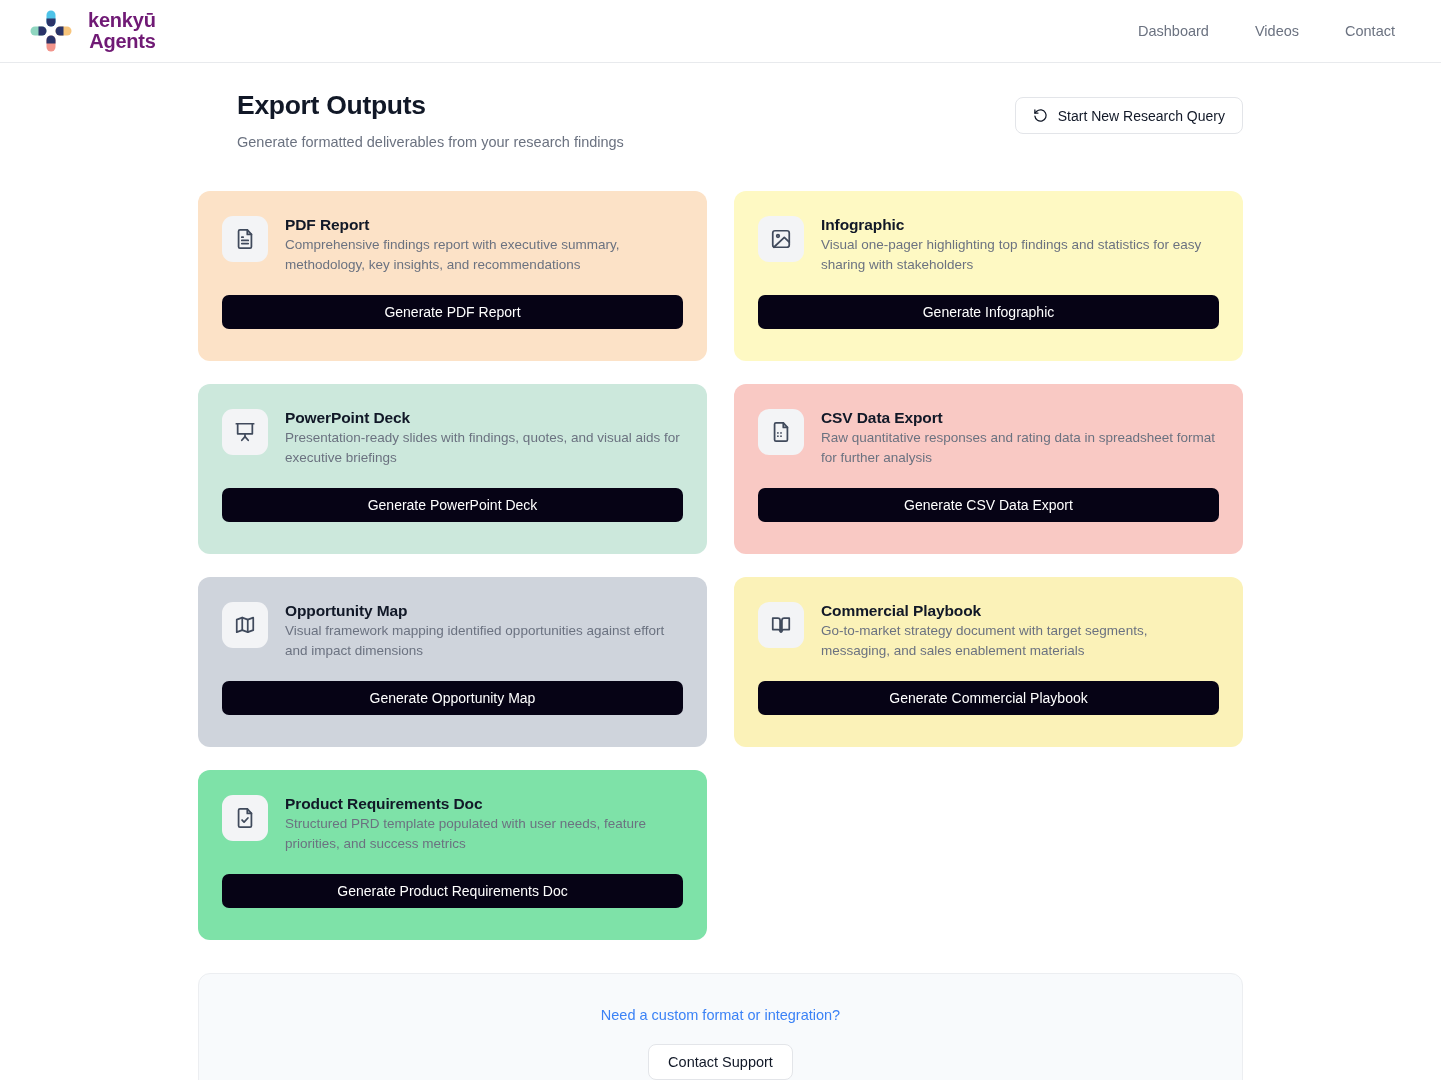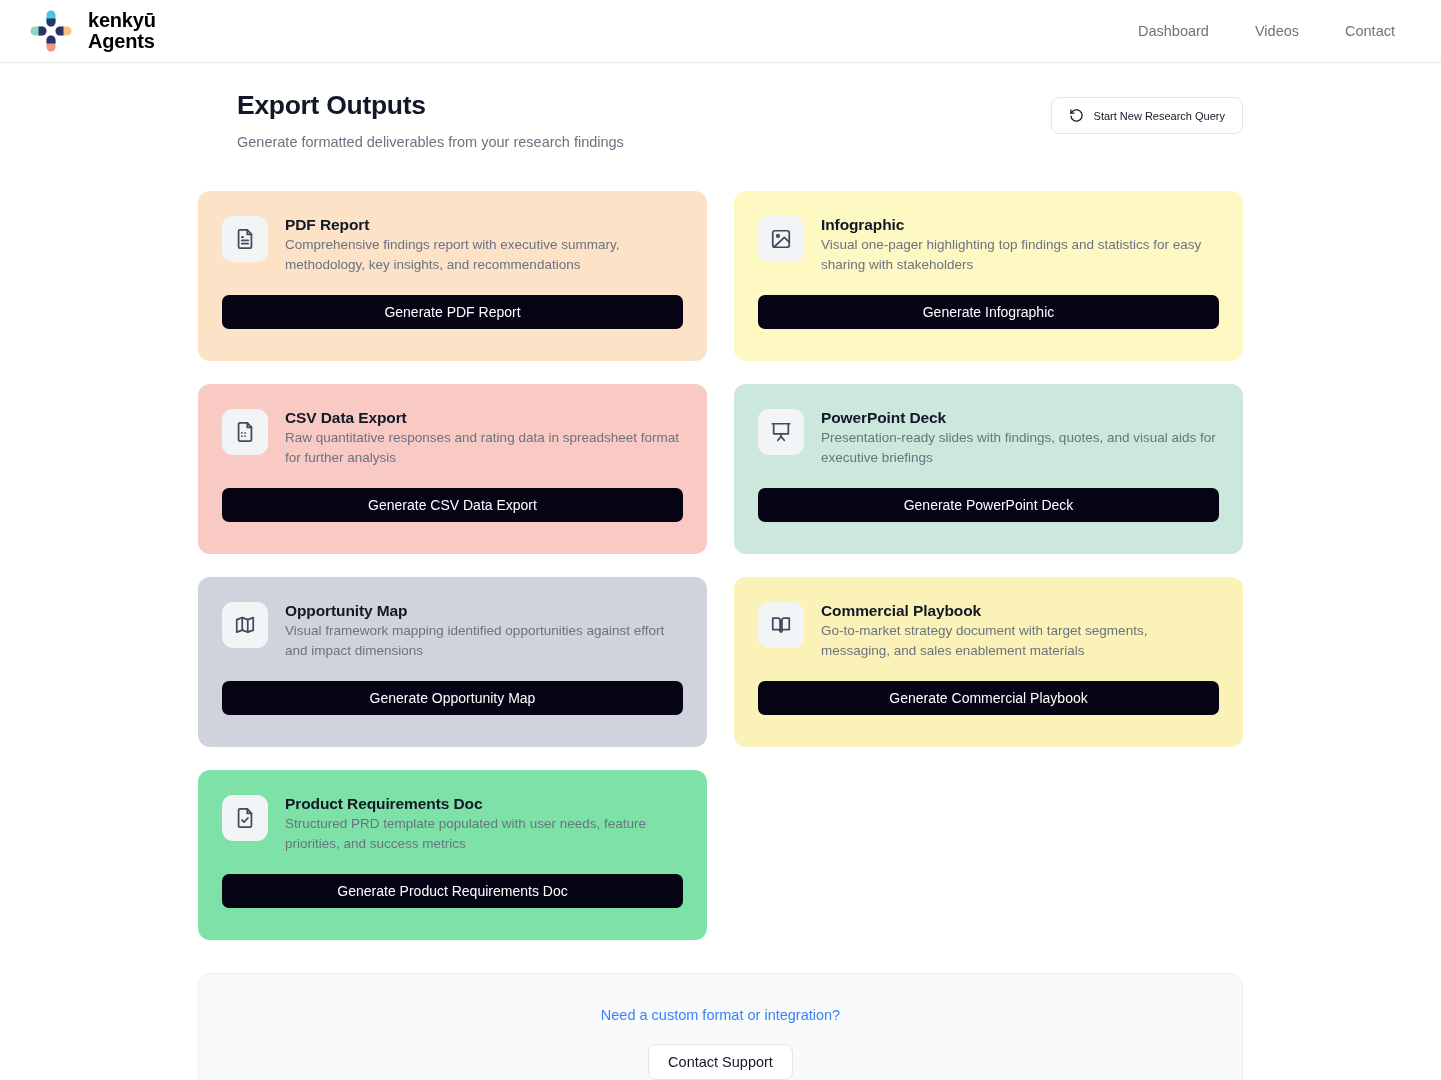--- a/index.html
+++ b/index.html
@@ -34,22 +34,23 @@
     width: 46px;
     height: 46px;
     position: relative;
     flex: none;
   }
 
   .brand-text {
     font-size: 20px;
     font-weight: bold;
     line-height: 1.06;
-    color: #000000;
+    color: #701a75;
     letter-spacing: -0.2px;
+    text-align: right;
   }
 
   .nav-links {
     display: flex;
     align-items: center;
     gap: 46px;
     padding-right: 16px;
   }
 
   .nav-link {
@@ -89,21 +90,21 @@
 
   .new-query-btn {
     display: flex;
     align-items: center;
     gap: 10px;
     height: 37px;
     padding: 0 17px;
     background: #ffffff;
     border: 1px solid #e3e5e9;
     border-radius: 8px;
-    font-size: 11px;
+    font-size: 14px;
     color: #111827;
     cursor: pointer;
     font-family: inherit;
     margin-top: 7px;
     white-space: nowrap;
   }
 
   .new-query-btn svg { display: block; }
 
   
@@ -290,58 +291,58 @@
           </svg>
         </span>
         <div>
           <div class="card-title">Infographic</div>
           <div class="card-desc">Visual one-pager highlighting top findings and statistics for easy sharing with stakeholders</div>
         </div>
       </div>
       <button class="card-btn">Generate Infographic</button>
     </div>
 
+    <div class="card" style="background:#cce8dc">
+      <div class="card-top">
+        <span class="card-icon">
+          <svg width="22" height="22" viewBox="0 0 24 24" fill="none" stroke="#404a5c" stroke-width="1.9" stroke-linecap="round" stroke-linejoin="round" aria-hidden="true">
+            <path d="M2.5 3h19"></path>
+            <path d="M4 3v11h16V3"></path>
+            <path d="M12 14v3"></path>
+            <path d="M8.5 21 12 17l3.5 4"></path>
+          </svg>
+        </span>
+        <div>
+          <div class="card-title">PowerPoint Deck</div>
+          <div class="card-desc">Presentation-ready slides with findings, quotes, and visual aids for executive briefings</div>
+        </div>
+      </div>
+      <button class="card-btn">Generate PowerPoint Deck</button>
+    </div>
+
     <div class="card" style="background:#f9c9c4">
       <div class="card-top">
         <span class="card-icon">
           <svg width="22" height="22" viewBox="0 0 24 24" fill="none" stroke="#404a5c" stroke-width="1.9" stroke-linecap="round" stroke-linejoin="round" aria-hidden="true">
             <path d="M14.5 2H6.5A1.5 1.5 0 0 0 5 3.5v17A1.5 1.5 0 0 0 6.5 22h11a1.5 1.5 0 0 0 1.5-1.5V7z"></path>
             <path d="M14.5 2v5H19"></path>
             <path d="M8.6 13h.01"></path>
               <path d="M12 13h.01"></path>
             <path d="M8.6 16.5h.01"></path>
               <path d="M12 16.5h.01"></path>
           </svg>
         </span>
         <div>
           <div class="card-title">CSV Data Export</div>
           <div class="card-desc">Raw quantitative responses and rating data in spreadsheet format for further analysis</div>
         </div>
       </div>
       <button class="card-btn">Generate CSV Data Export</button>
     </div>
 
-    <div class="card" style="background:#cce8dc">
-      <div class="card-top">
-        <span class="card-icon">
-          <svg width="22" height="22" viewBox="0 0 24 24" fill="none" stroke="#404a5c" stroke-width="1.9" stroke-linecap="round" stroke-linejoin="round" aria-hidden="true">
-            <path d="M2.5 3h19"></path>
-            <path d="M4 3v11h16V3"></path>
-            <path d="M12 14v3"></path>
-            <path d="M8.5 21 12 17l3.5 4"></path>
-          </svg>
-        </span>
-        <div>
-          <div class="card-title">PowerPoint Deck</div>
-          <div class="card-desc">Presentation-ready slides with findings, quotes, and visual aids for executive briefings</div>
-        </div>
-      </div>
-      <button class="card-btn">Generate PowerPoint Deck</button>
-    </div>
-
     <div class="card" style="background:#cfd4dc">
       <div class="card-top">
         <span class="card-icon">
           <svg width="22" height="22" viewBox="0 0 24 24" fill="none" stroke="#404a5c" stroke-width="1.9" stroke-linecap="round" stroke-linejoin="round" aria-hidden="true">
             <path d="M9 4 3 6.2v13.6L9 17.6l6 2.2 6-2.2V4l-6 2.2z"></path>
             <path d="M9 4v13.6"></path>
             <path d="M15 6.2v13.6"></path>
           </svg>
         </span>
         <div>

